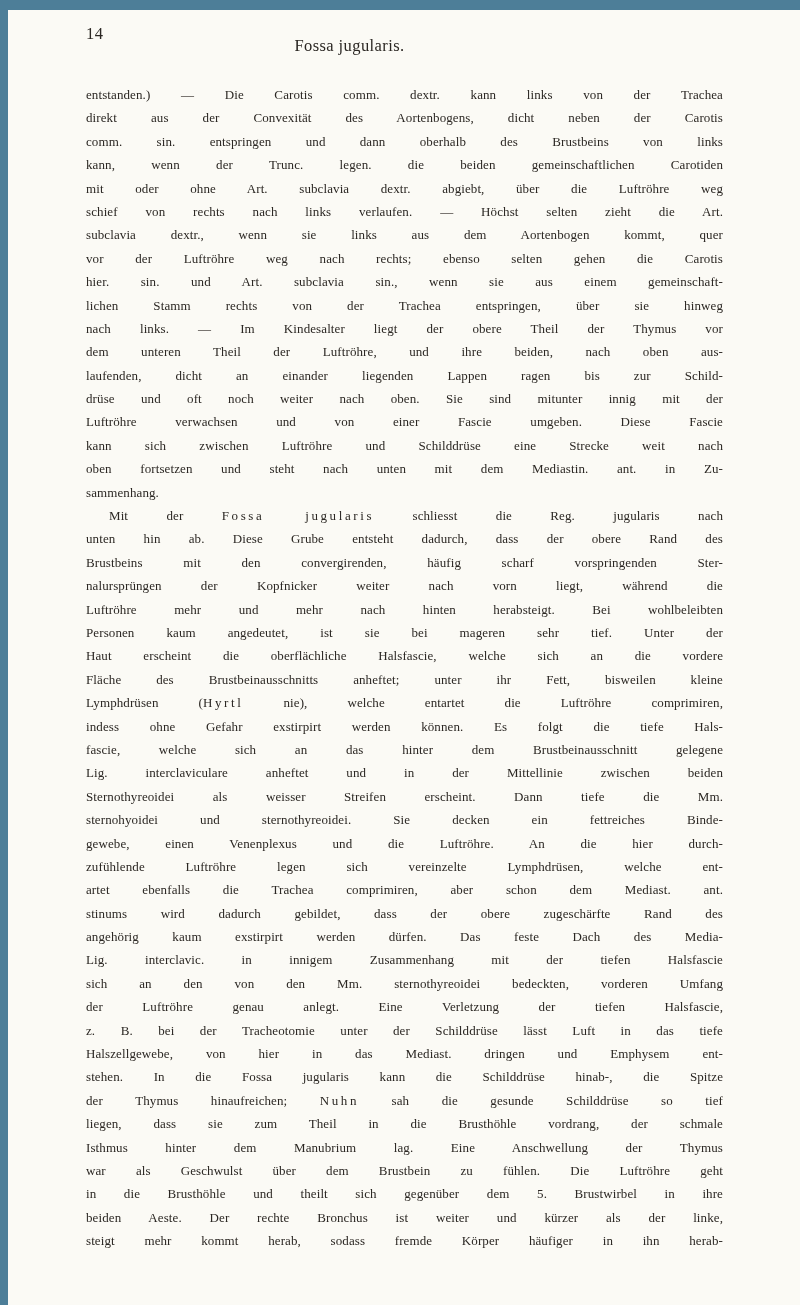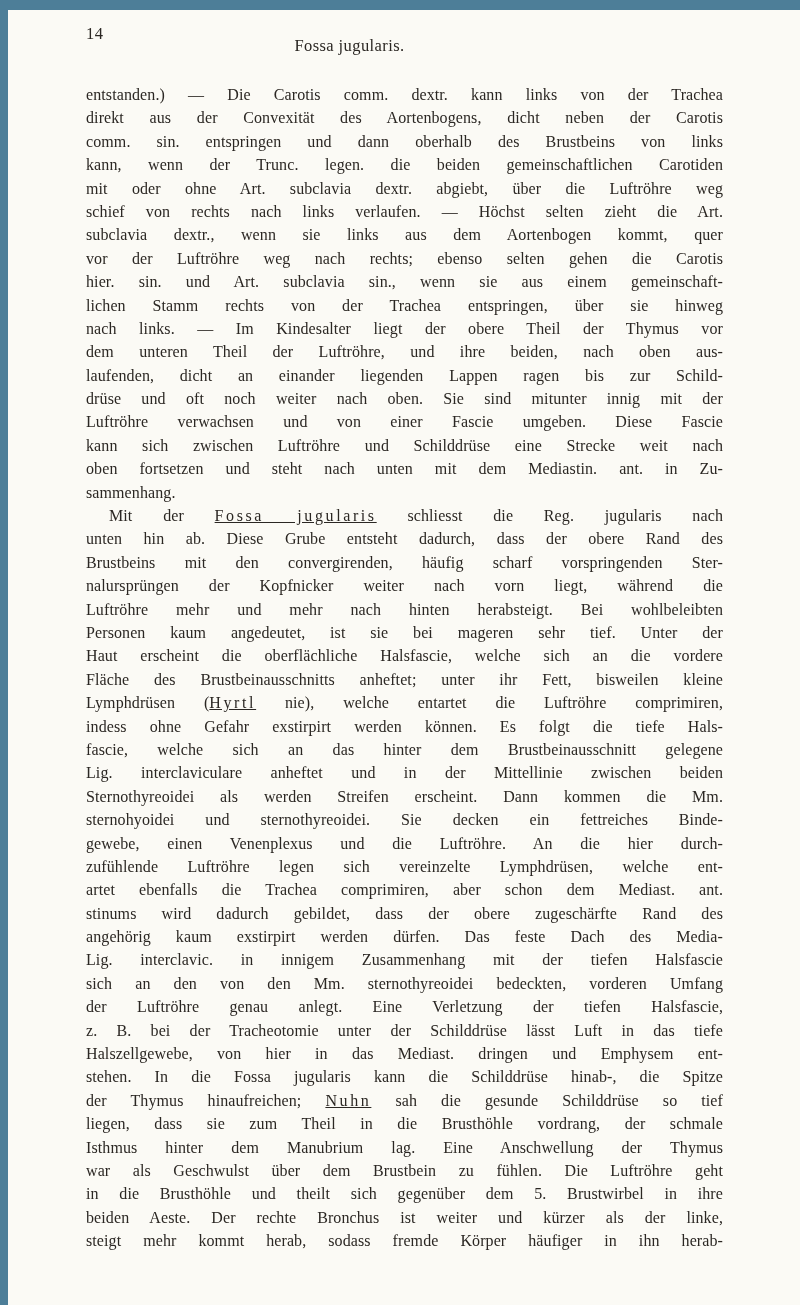--- a/index.html
+++ b/index.html
@@ -38,33 +38,33 @@
   }
   .pagenum {
     position: absolute; left: 0; top: 0;
   }
   .runtitle {
     position: absolute; left: 0; right: 110px;
     text-align: center; top: 12px;
   }
   .body-text {
     margin-top: 37px;
-    font-size: 16px;
+    font-size: 13px;
     line-height: 23.4px;
     letter-spacing: 0.1px;
   }
   .para { margin: 0; }
   .line {
     text-align: justify;
     text-align-last: justify;
     height: 23.4px;
   }
   .line.flush { text-align-last: left; }
   .line.indent { text-indent: 23px; }
-  .sperr { letter-spacing: 2.6px; text-decoration: underline; }
+  .sperr { letter-spacing: 2.6px; }
 </style>
 </head>
 <body>
 
 <div class="page">
   <div class="edge-top"></div>
   <div class="edge-left"></div>
 
   <div class="content">
     <div class="header">
@@ -98,21 +98,21 @@
           <div class="line"><span>Brustbeins mit den convergirenden, häufig scharf vorspringenden Ster-</span></div>
           <div class="line"><span>nalursprüngen der Kopfnicker weiter nach vorn liegt, während die</span></div>
           <div class="line"><span>Luftröhre mehr und mehr nach hinten herabsteigt. Bei wohlbeleibten</span></div>
           <div class="line"><span>Personen kaum angedeutet, ist sie bei mageren sehr tief. Unter der</span></div>
           <div class="line"><span>Haut erscheint die oberflächliche Halsfascie, welche sich an die vordere</span></div>
           <div class="line"><span>Fläche des Brustbeinausschnitts anheftet; unter ihr Fett, bisweilen kleine</span></div>
           <div class="line"><span>Lymphdrüsen (</span><span class="sperr">Hyrtl</span><span> nie), welche entartet die Luftröhre comprimiren,</span></div>
           <div class="line"><span>indess ohne Gefahr exstirpirt werden können. Es folgt die tiefe Hals-</span></div>
           <div class="line"><span>fascie, welche sich an das hinter dem Brustbeinausschnitt gelegene</span></div>
           <div class="line"><span>Lig. interclaviculare anheftet und in der Mittellinie zwischen beiden</span></div>
-          <div class="line"><span>Sternothyreoidei als werden Streifen erscheint. Dann kommen die Mm.</span></div>
+          <div class="line"><span>Sternothyreoidei als weisser Streifen erscheint. Dann tiefe die Mm.</span></div>
           <div class="line"><span>sternohyoidei und sternothyreoidei. Sie decken ein fettreiches Binde-</span></div>
           <div class="line"><span>gewebe, einen Venenplexus und die Luftröhre. An die hier durch-</span></div>
           <div class="line"><span>zufühlende Luftröhre legen sich vereinzelte Lymphdrüsen, welche ent-</span></div>
           <div class="line"><span>artet ebenfalls die Trachea comprimiren, aber schon dem Mediast. ant.</span></div>
           <div class="line"><span>stinums wird dadurch gebildet, dass der obere zugeschärfte Rand des</span></div>
           <div class="line"><span>angehörig kaum exstirpirt werden dürfen. Das feste Dach des Media-</span></div>
           <div class="line"><span>Lig. interclavic. in innigem Zusammenhang mit der tiefen Halsfascie</span></div>
           <div class="line"><span>sich an den von den Mm. sternothyreoidei bedeckten, vorderen Umfang</span></div>
           <div class="line"><span>der Luftröhre genau anlegt. Eine Verletzung der tiefen Halsfascie,</span></div>
           <div class="line"><span>z. B. bei der Tracheotomie unter der Schilddrüse lässt Luft in das tiefe</span></div>

